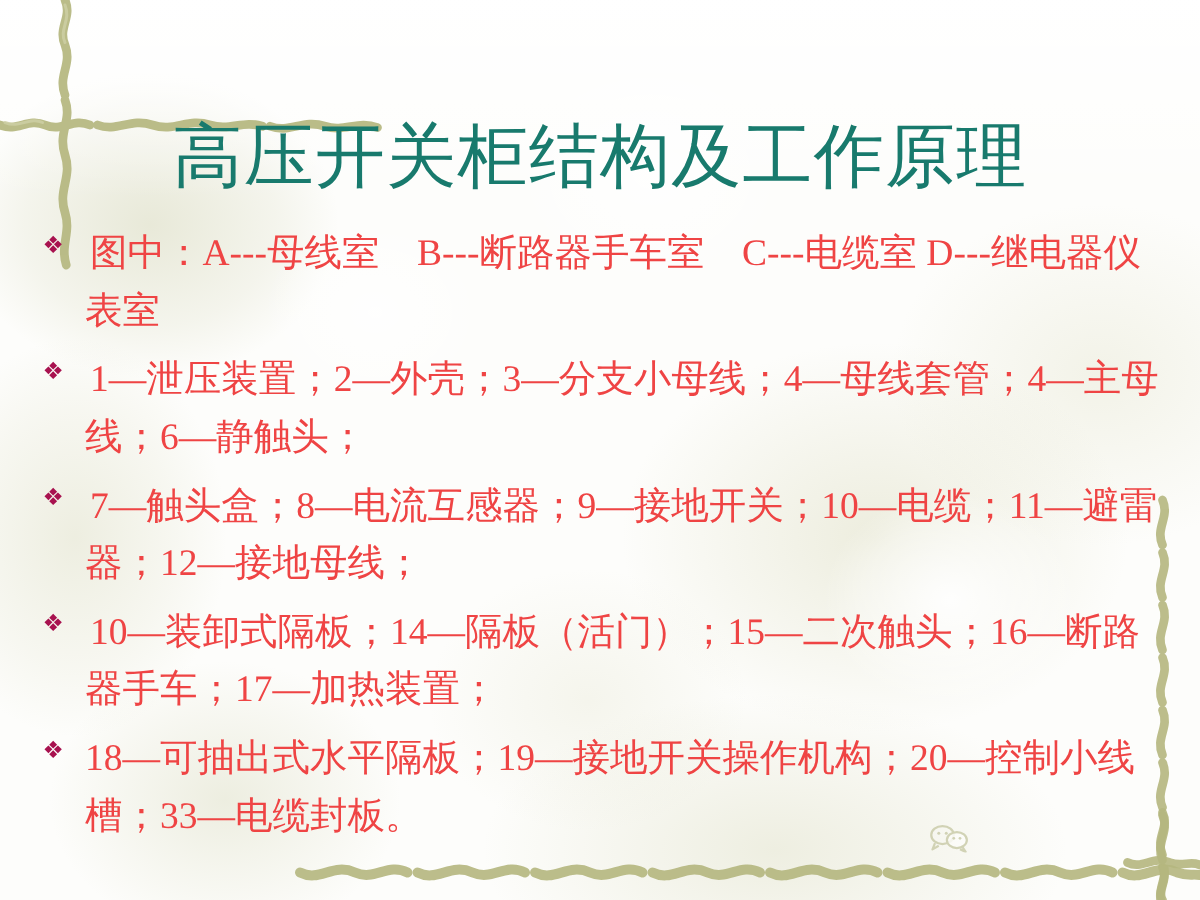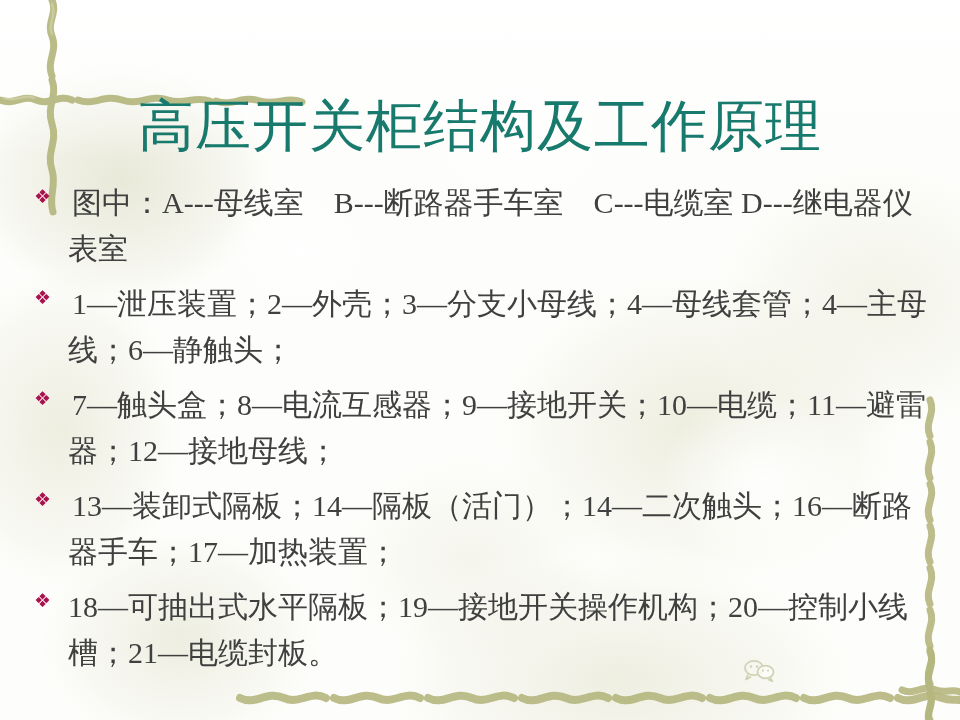--- a/index.html
+++ b/index.html
@@ -98,21 +98,21 @@
     font-size: 19px;
     line-height: 19px;
     color: #a8124f;
     text-align: left;
   }
   .bullet-text {
     flex: 1 1 auto;
     font-family: "Liberation Serif", "DejaVu Serif", serif;
     font-size: 30px;
     line-height: 46px;
-    color: #404040;
+    color: #ef4444;
     text-indent: 4px;
     word-break: break-word;
   }
   .bullet-text.tight { text-indent: 0; }
 
   
   #watermark {
     position: absolute;
     left: 742px;
     top: 658px;
@@ -212,26 +212,26 @@
       <div class="bullet-text"> 1—泄压装置；2—外壳；3—分支小母线；4—母线套管；4—主母线；6—静触头；</div>
     </div>
 
     <div class="bullet-row">
       <div class="bullet-mark">❖</div>
       <div class="bullet-text"> 7—触头盒；8—电流互感器；9—接地开关；10—电缆；11—避雷器；12—接地母线；</div>
     </div>
 
     <div class="bullet-row">
       <div class="bullet-mark">❖</div>
-      <div class="bullet-text"> 13—装卸式隔板；14—隔板（活门）；14—二次触头；16—断路器手车；17—加热装置；</div>
-    </div>
-
-    <div class="bullet-row">
-      <div class="bullet-mark">❖</div>
-      <div class="bullet-text tight">18—可抽出式水平隔板；19—接地开关操作机构；20—控制小线槽；21—电缆封板。</div>
+      <div class="bullet-text"> 10—装卸式隔板；14—隔板（活门）；15—二次触头；16—断路器手车；17—加热装置；</div>
+    </div>
+
+    <div class="bullet-row">
+      <div class="bullet-mark">❖</div>
+      <div class="bullet-text tight">18—可抽出式水平隔板；19—接地开关操作机构；20—控制小线槽；33—电缆封板。</div>
     </div>
 
   </div>
 
   <div id="watermark">
     <span>
       <svg width="36" height="24" viewBox="0 0 36 24">
         <g fill="none" stroke="#b3b585" stroke-width="1.8">
           <ellipse cx="12" cy="10" rx="9" ry="7.2"></ellipse>
           <path d="M6,16.5 L4,21.5 L9,18.6" stroke-linejoin="round"></path>

